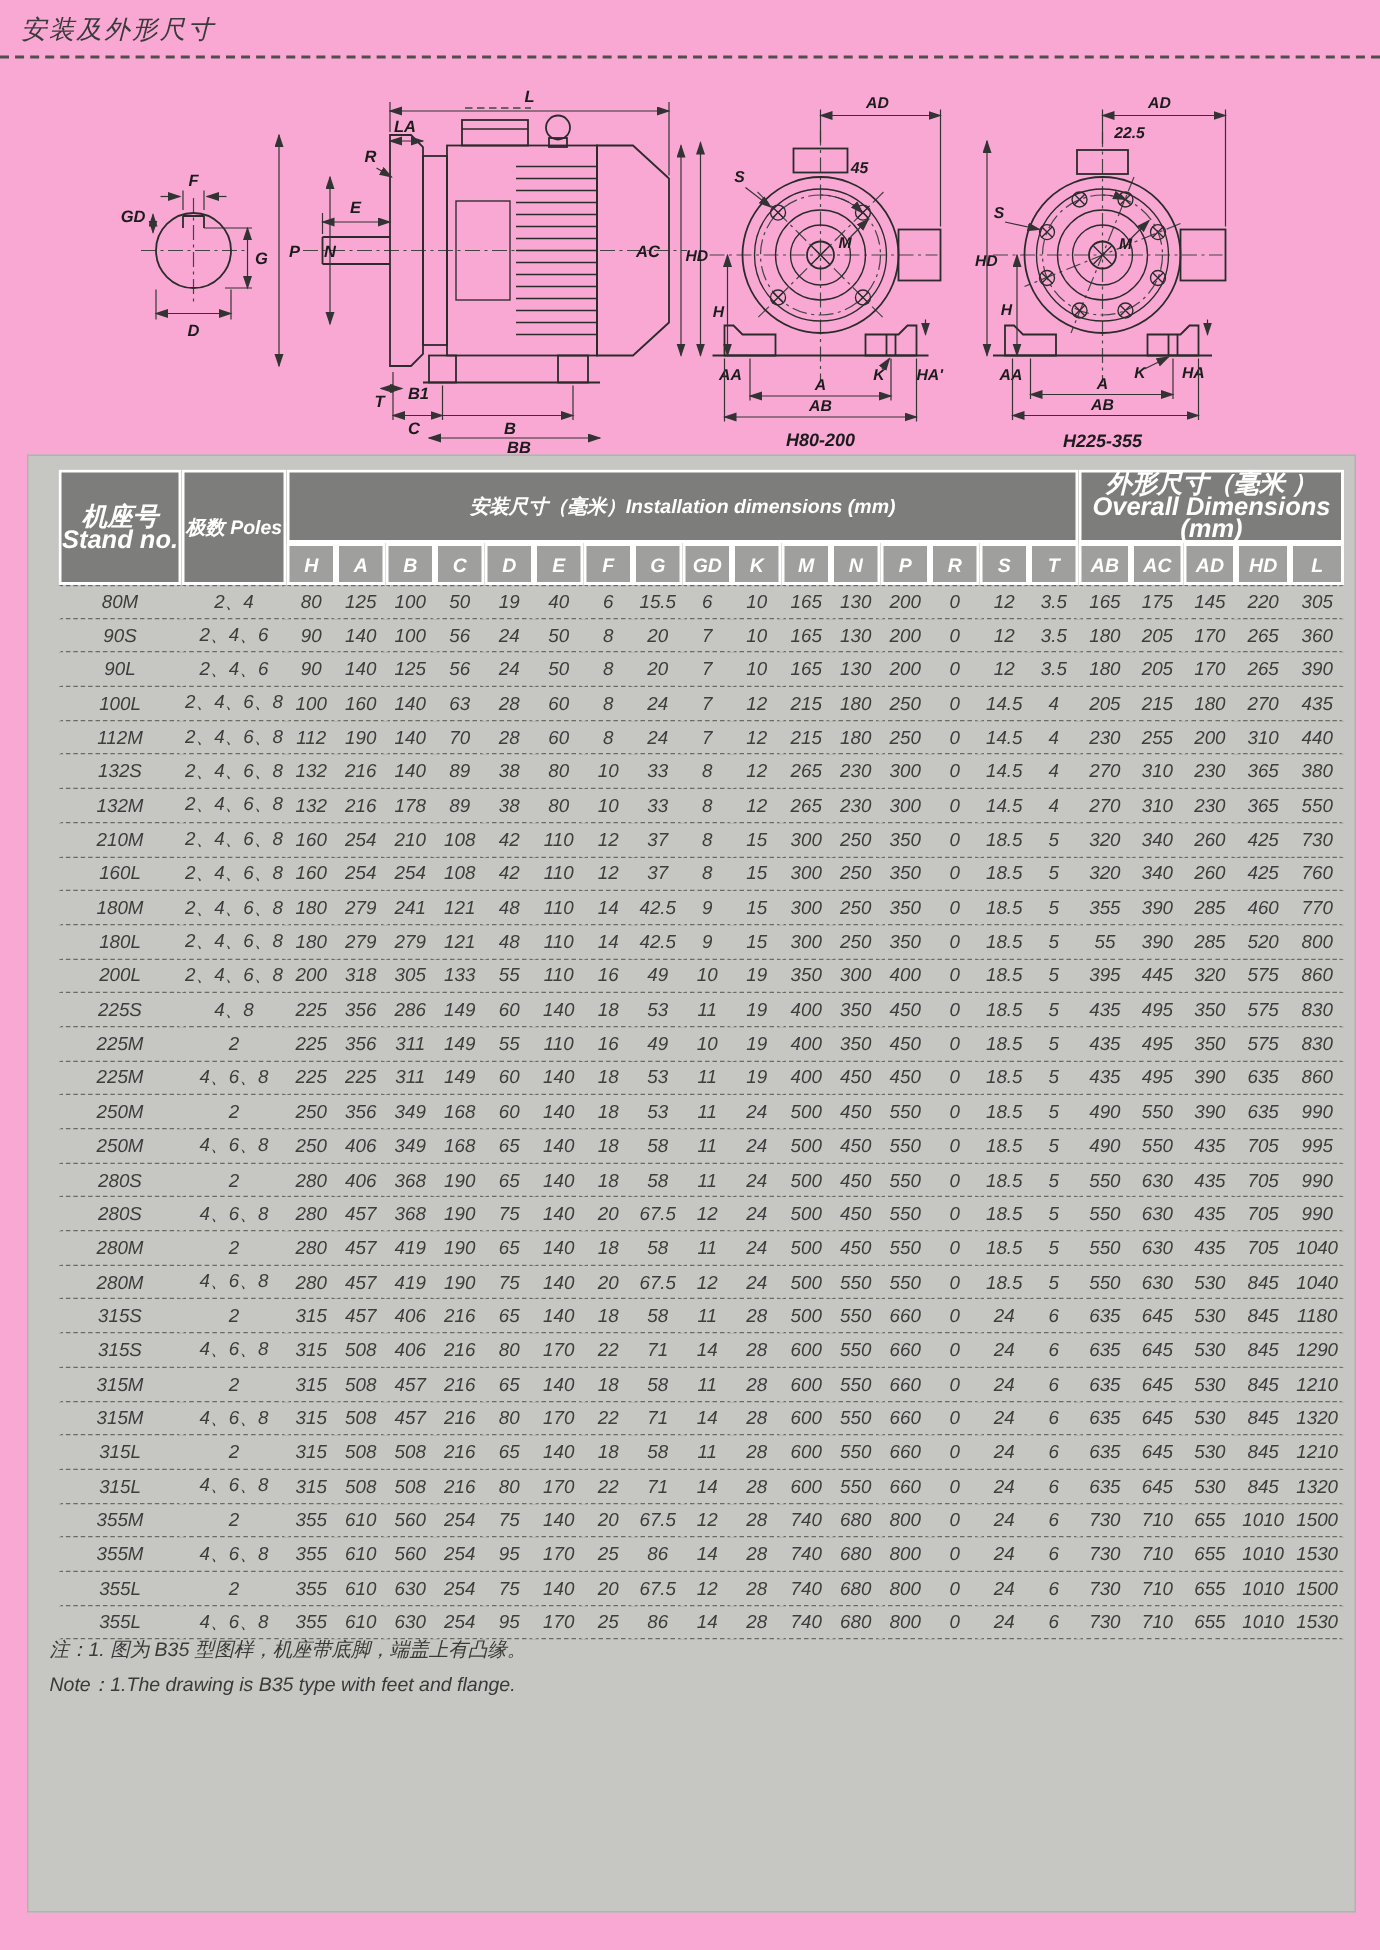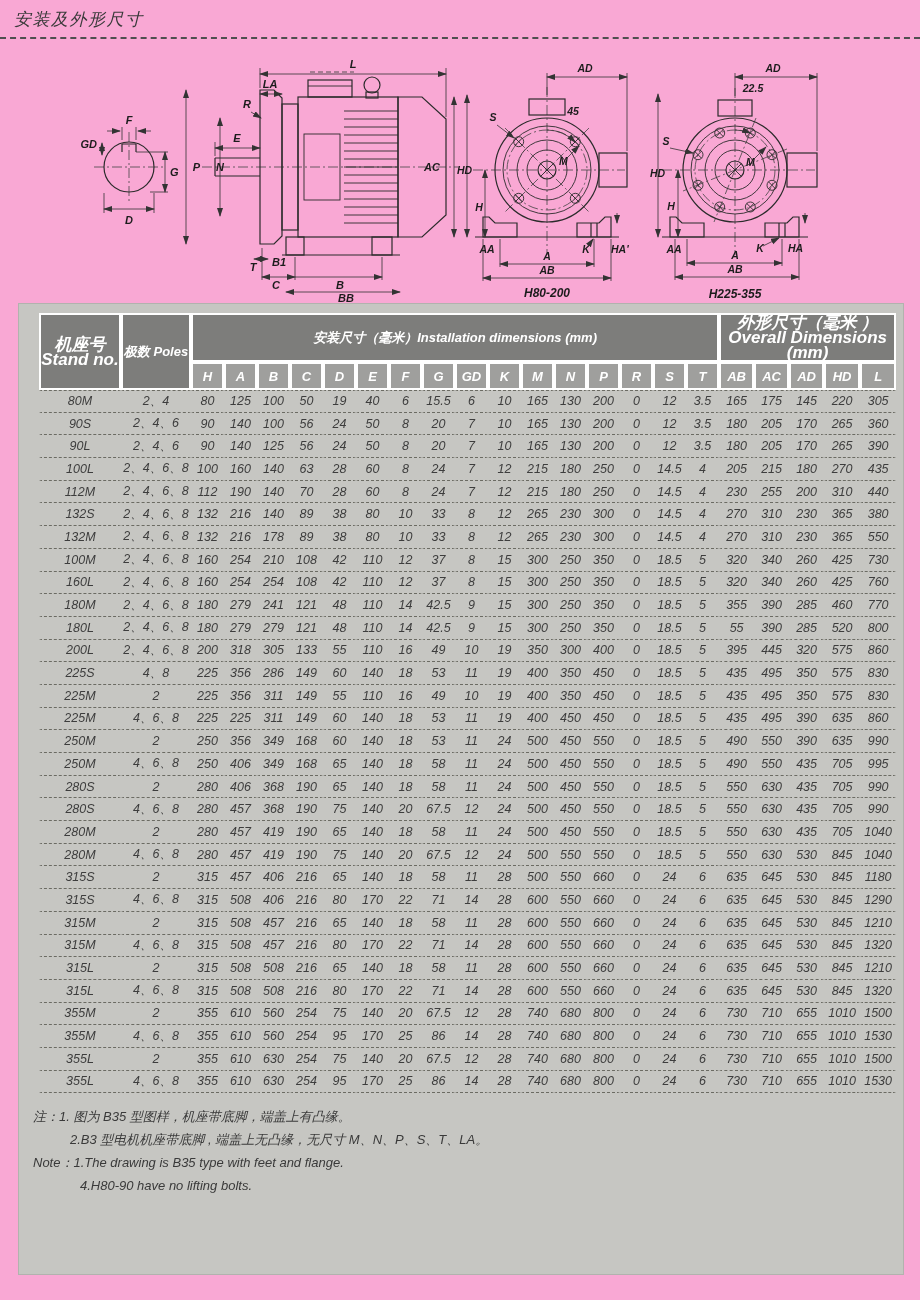--- a/index.html
+++ b/index.html
@@ -24,21 +24,21 @@
 
   table.dims { position:absolute; left:20px; top:9px; width:856px; border-collapse:separate; border-spacing:0; table-layout:fixed; }
   table.dims th { background:#7d7d7b; color:#fff; border:2px solid #ffffff; font-weight:bold; font-size:13px; padding:0; text-align:center; vertical-align:middle; }
   table.dims th.grp  { height:36px; }
   table.dims th.big  { height:64px; }
   table.dims th.sub  { background:#9f9f9d; height:28px; font-size:13px; }
   table.dims th .two { font-size:17px; line-height:15px; }
   table.dims td { height:22.7px; padding:0; border:2px solid transparent; border-top:none; border-bottom:1px dashed #6b6b63; text-align:center; vertical-align:middle; font-size:12.5px; color:#3d3d3d; white-space:nowrap; overflow:hidden; }
   table.dims tbody tr:first-child td { border-top:1px dashed #6b6b63; }
 
-  .notes { position:absolute; left:14px; top:801px; width:860px; font-size:13px; line-height:23px; color:#3a3a3a; }
+  .notes { position:absolute; left:14px; top:784px; width:860px; font-size:13px; line-height:23px; color:#3a3a3a; }
   .notes .ind-zh { padding-left:37px; }
   .notes .ind-en { padding-left:47px; }
 </style>
 </head>
 <body>
 
 <div class="page">
 
   <div class="title">安装及外形尺寸</div>
   <div class="title-divider"></div>
@@ -488,21 +488,21 @@
             <td>0</td>
             <td>14.5</td>
             <td>4</td>
             <td>270</td>
             <td>310</td>
             <td>230</td>
             <td>365</td>
             <td>550</td>
           </tr>
           <tr>
-            <td>100M</td>
+            <td>210M</td>
             <td>2、4、6、8</td>
             <td>160</td>
             <td>254</td>
             <td>210</td>
             <td>108</td>
             <td>42</td>
             <td>110</td>
             <td>12</td>
             <td>37</td>
             <td>8</td>
@@ -1092,19 +1092,17 @@
             <td>710</td>
             <td>655</td>
             <td>1010</td>
             <td>1530</td>
           </tr>
         </tbody>
     </table>
 
     <div class="notes">
       <div><span>注：</span><span>1. 图为 B35 型图样，机座带底脚，端盖上有凸缘。</span></div>
-      <div class="ind-zh">2.B3 型电机机座带底脚 , 端盖上无凸缘，无尺寸 M、N、P、S、T、LA。</div>
       <div><span>Note：</span><span>1.The drawing is B35 type with feet and flange.</span></div>
-      <div class="ind-en">4.H80-90 have no lifting bolts.</div>
     </div>
 
   </div>
 </div>
 
 </body></html>

